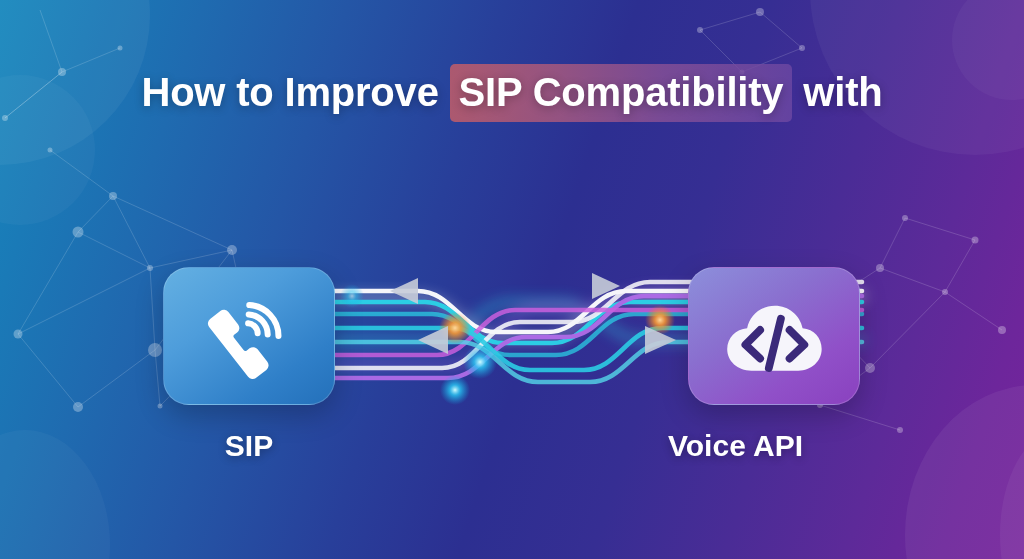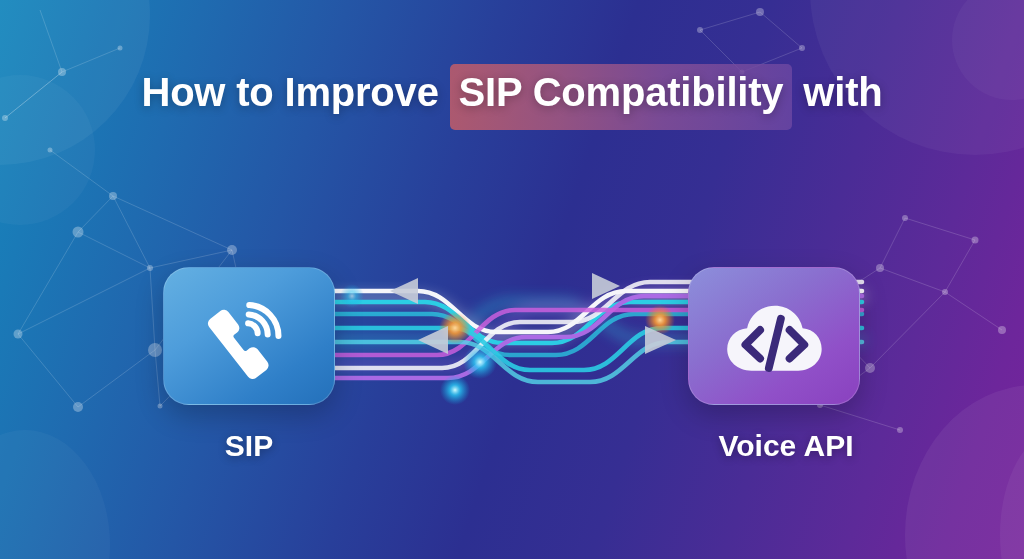--- a/index.html
+++ b/index.html
@@ -88,21 +88,21 @@
     font-size:40px;
     font-weight:bold;
     line-height:52px;
     letter-spacing:-0.2px;
     text-shadow:0 2px 10px rgba(0,0,0,0.28);
     z-index:6;
   }
   #headline .hl-line { display:block; white-space:nowrap; }
   .hilite {
     display:inline-block;
-    padding:2px 9px 12px 9px;
+    padding:2px 9px 4px 9px;
     border-radius:5px;
     background:linear-gradient(90deg,
         rgba(190,92,105,0.88) 0%,
         rgba(166,88,126,0.85) 32%,
         rgba(136,80,150,0.82) 62%,
         rgba(109,72,163,0.80) 100%);
   }
 
   
   #diagram { position:absolute; left:0; top:0; width:1024px; height:559px; z-index:5;margin-top:10px; }
@@ -127,21 +127,21 @@
   .node-label {
     position:absolute;
     top:419px;
     color:#ffffff;
     font-size:30px;
     font-weight:bold;
     text-shadow:0 2px 8px rgba(0,0,0,0.3);
     white-space:nowrap;
   }
   #sip-label { left:163px; width:172px; text-align:center; }
-  #api-label { left:700px; width:172px; text-align:center; }
+  #api-label { left:668px; width:172px; }
 
   .linesvg { position:absolute; left:0; top:0; width:1024px; height:559px; pointer-events:none; }
 </style>
 </head>
 <body>
 
 <div id="stage">
 
   <div class="blob blob-tl"></div>
   <div class="blob blob-tl2"></div>

